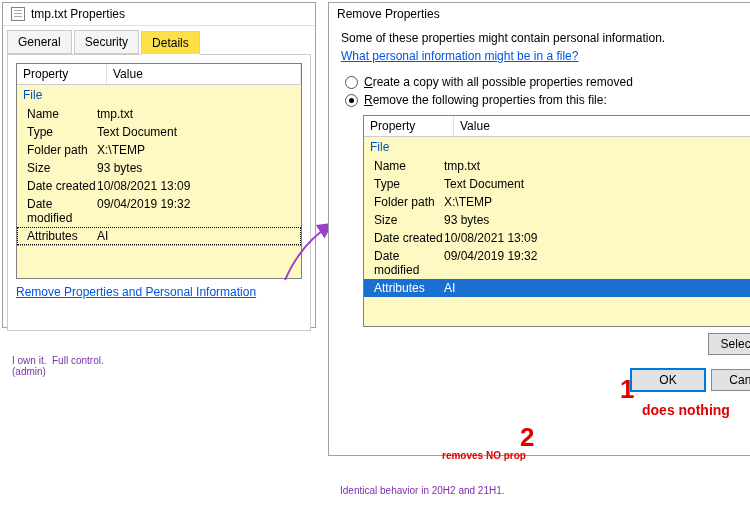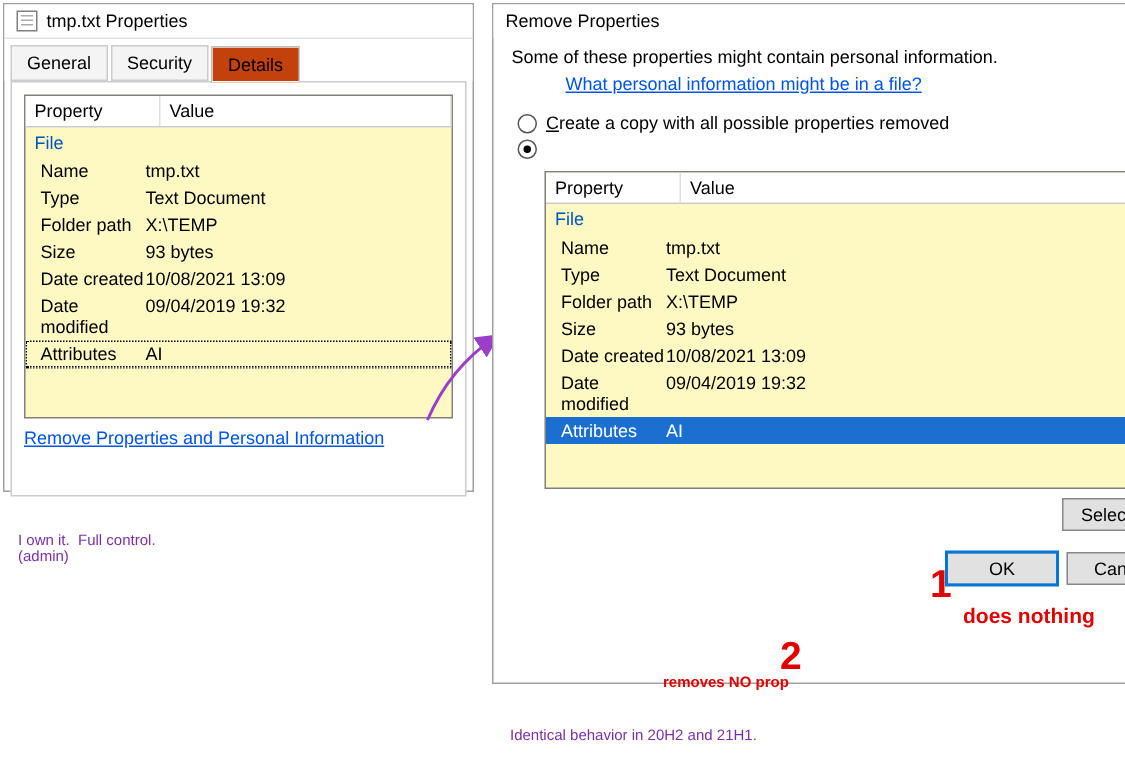--- a/index.html
+++ b/index.html
@@ -44,21 +44,21 @@
   }
   .tab {
     padding: 4px 10px;
     border: 1px solid #ccc;
     margin-right: 2px;
     background: #f4f4f4;
     border-bottom: 1px solid #ccc;
     cursor: default;
   }
   .tab.active {
-    background: #c2410c;
+    background: #fde047;
     border-bottom: 1px solid #fff;
     position: relative;
     top: 1px;
   }
   .panel-body {
     border: 1px solid #ccc;
     margin: 0 4px 4px 4px;
     padding: 8px;
     background: #fff;
   }
@@ -217,30 +217,31 @@
     <path d="M5,65 Q20,30 50,10" stroke="#9b3fc9" stroke-width="2" fill="none" marker-end="url(#ah)"></path>
   </svg>
 </div>
 
 <div class="window" style="left:328px; top:2px; width:468px; height:454px;">
   <div class="titlebar" style="border-bottom:none;">
     <div>Remove Properties</div>
   </div>
   <div style="padding: 6px 12px 2px 12px;">
     <div style="padding-bottom:4px;">Some of these properties might contain personal information.</div>
-    <span class="link" style="padding:0;margin-left:36px;">What personal information might be in a file?</span>
+    <span class="link" style="padding:0;">What personal information might be in a file?</span>
 
     <div style="height:10px;"></div>
 
     <div class="radio-row">
       <div class="radio"></div>
       <span><span class="accel">C</span>reate a copy with all possible properties removed</span>
     </div>
     <div class="radio-row">
       <div class="radio checked"></div>
+      <span><span class="accel">R</span>emove the following properties from this file:</span>
     </div>
 
     <div style="height:6px;"></div>
 
     <div class="proplist" style="margin-left:22px; height:212px; overflow:hidden;">
       <div class="proplist-header">
         <div class="col-prop">Property</div>
         <div class="col-val">Value</div>
       </div>
       <div class="group-hdr">File</div>

